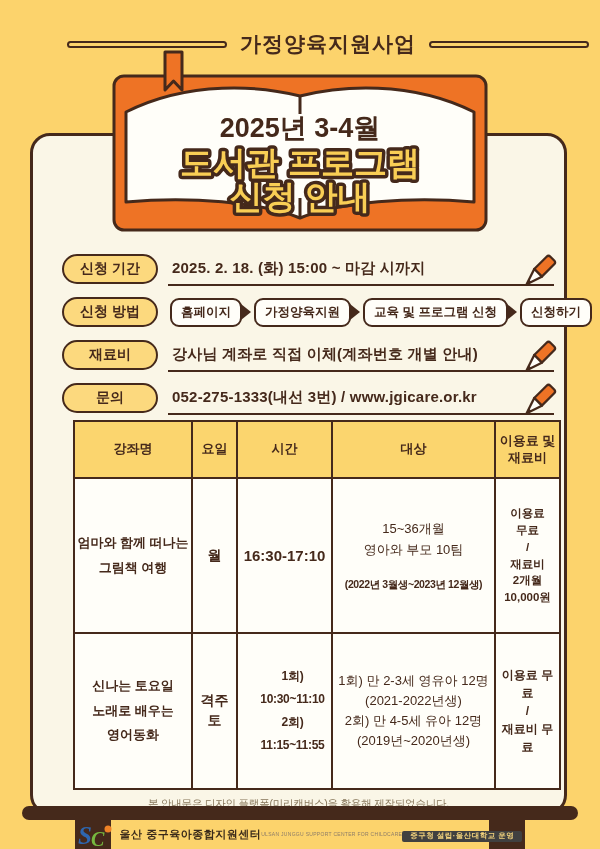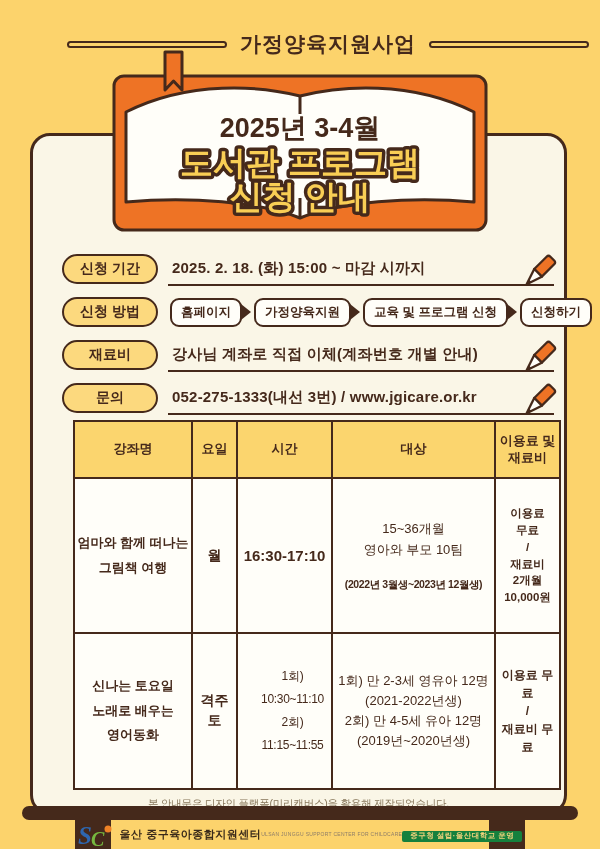--- a/index.html
+++ b/index.html
@@ -81,21 +81,21 @@
   .schedule th, .schedule td {
     border:2.5px solid #45291B; text-align:center; vertical-align:middle;
     color:#45291B; white-space:pre-line;
   }
   .schedule thead th { background:#FBD56E; height:57px; font-size:13px; font-weight:bold; line-height:1.3; }
   .row-1 { height:155px; }
   .row-2 { height:156px; }
   .c-course { font-size:13px; font-weight:bold; line-height:1.9; }
   .c-day    { font-size:14px; font-weight:bold; line-height:1.4; }
   .c-time-1 { font-size:15px; font-weight:bold; }
-  .c-time-2 { font-size:12px; font-weight:normal; line-height:1.9; letter-spacing:-0.3px;padding-left:16px; }
+  .c-time-2 { font-size:12px; font-weight:bold; line-height:1.9; letter-spacing:-0.3px;padding-left:16px; }
   .t-main   { font-size:13px; font-weight:normal; line-height:1.55; }
   .t-note   { font-size:10.5px; font-weight:bold; letter-spacing:-0.4px; }
   .c-fee-1  { font-size:11.5px; font-weight:bold; line-height:1.45; }
   .c-fee-2  { font-size:12px; font-weight:bold; line-height:1.5; }
 
   
   .footer-note {
     position:absolute; left:0; top:661px; width:100%;
     text-align:center; font-size:10.5px; color:#857458; letter-spacing:-0.2px;
   }
@@ -111,21 +111,21 @@
 
   
   .logo-strip {
     position:absolute; left:0; top:820px; width:100%; height:29px;
     display:flex; align-items:center; justify-content:center; gap:6px; z-index:4;
   }
   .logo-text { display:flex; flex-direction:row; align-items:center; line-height:1.1; }
   .org-name { font-size:11px; font-weight:bold; color:#3A2A1A; letter-spacing:0.5px; }
   .org-name-en { font-size:5px; color:#8C7C68; letter-spacing:0.3px; margin-top:1px; }
   .org-badge {
-    margin-top:4px; background:#15803d; color:#F2D27C;
+    margin-top:4px; background:#404040; color:#F2D27C;
     font-size:7.5px; font-weight:bold; padding:1px 8px; border-radius:2px;
     letter-spacing:0.5px;
   }
 </style>
 </head>
 <body>
 
 <div class="top-header">
   <span class="hline"></span>
   <span class="top-header-label">가정양육지원사업</span>

